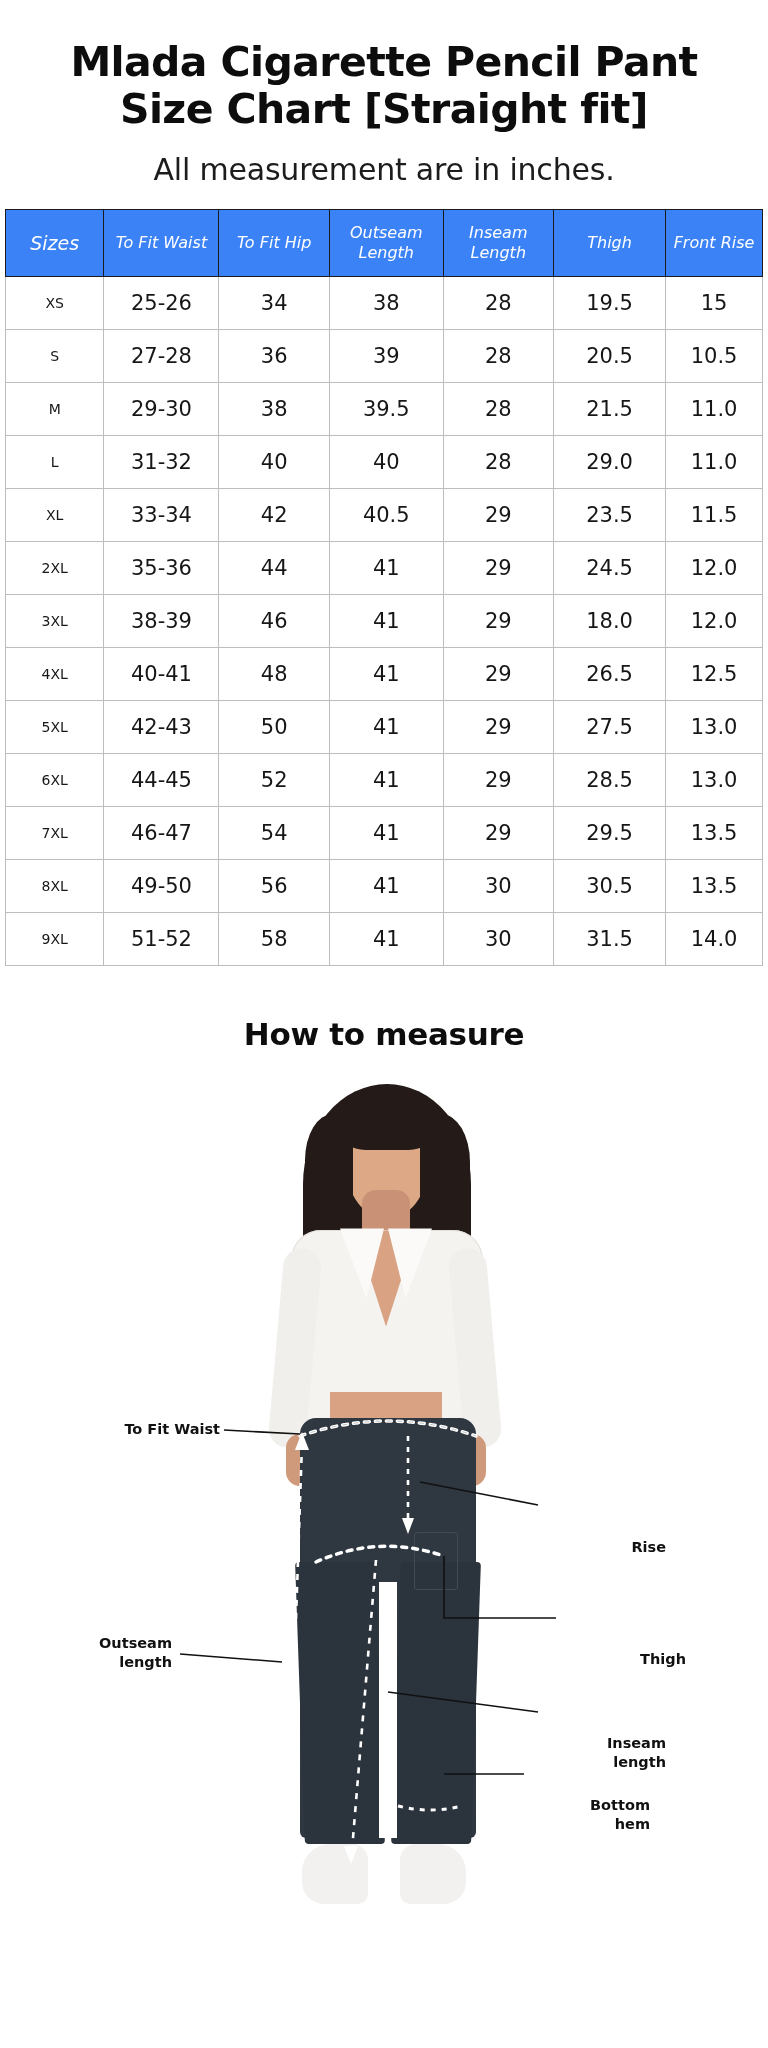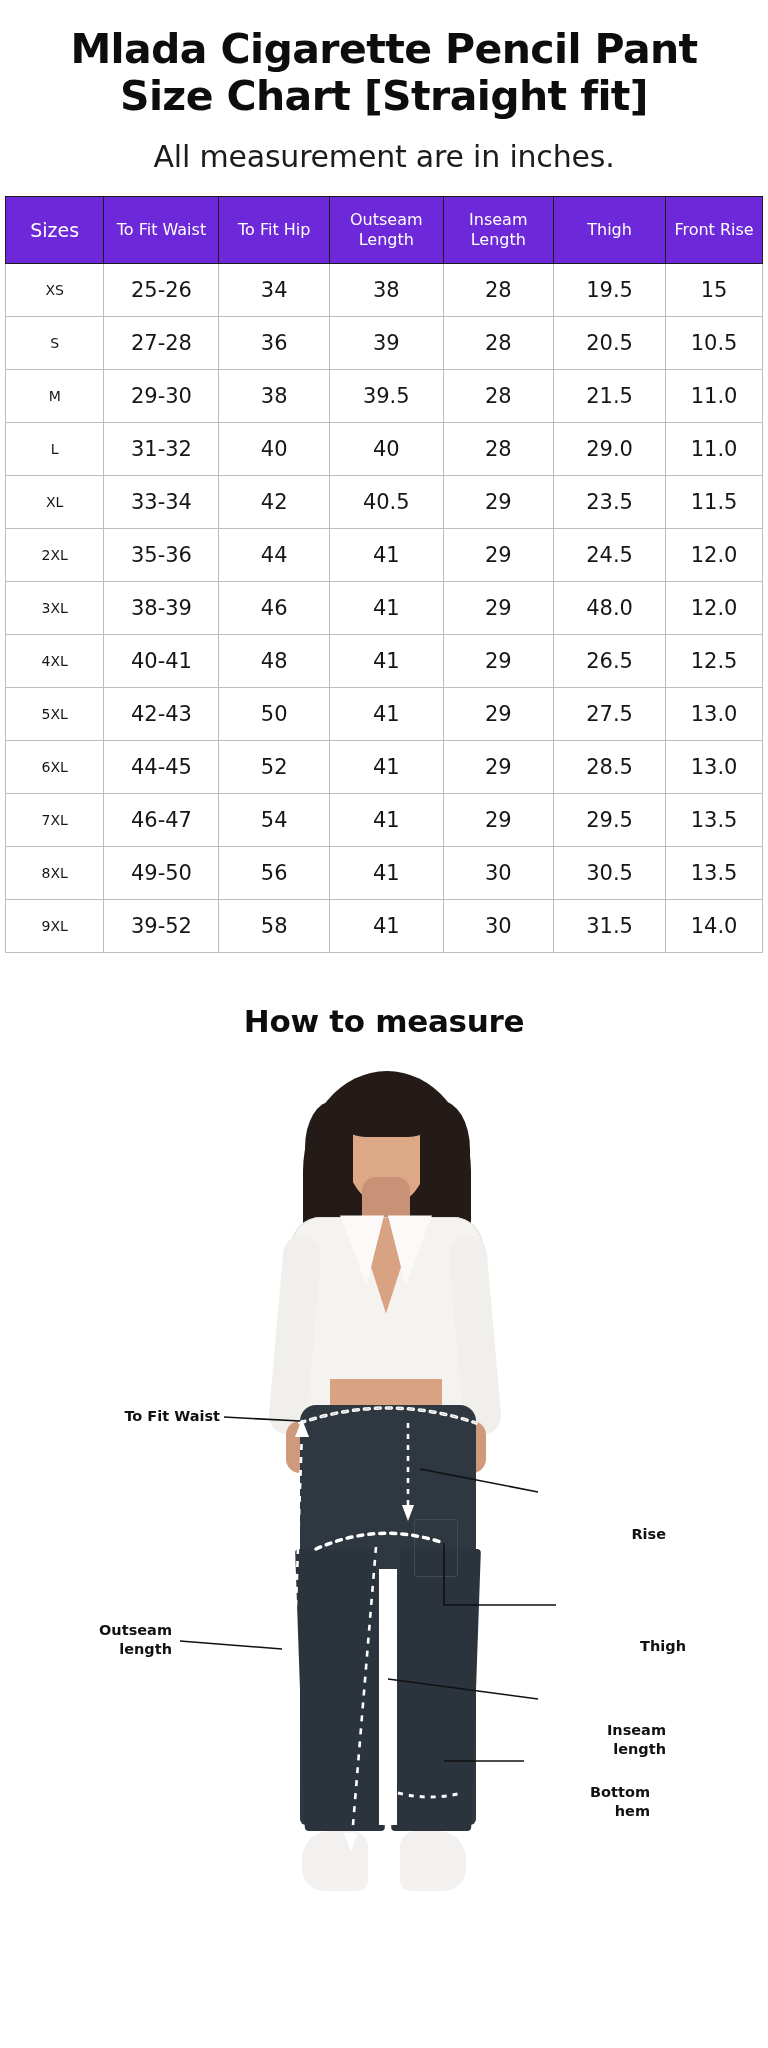--- a/index.html
+++ b/index.html
@@ -11,21 +11,21 @@
     color: #111111;
   }
   .page {
     width: 768px; height: 2048px;
     position: relative;
     overflow: hidden;
   }
 
   
   .title-block {
-    padding: 26px 16px 0 16px;
+    padding: 39px 16px 0 16px;
     text-align: center;
   }
   .title-line {
     font-size: 41px;
     font-weight: 700;
     line-height: 1.14;
     letter-spacing: -0.6px;
     color: #0d0d0d;
   }
   .subtitle {
@@ -40,29 +40,30 @@
   .table-wrap {
     margin: 22px 2px 0 2px;
     padding: 0 3px;
   }
   table.size-chart {
     width: 100%;
     border-collapse: collapse;
     table-layout: fixed;
   }
   table.size-chart thead th {
-    background: #6d28d9;
+    background: #3b82f6;
     color: #ffffff;
     font-weight: 400;
     font-size: 16px;
     line-height: 1.25;
     padding: 13px 2px;
     border: 1px solid #1b1b1b;
     vertical-align: middle;
     text-align: center;
+    font-style: italic;
   }
   table.size-chart thead th.first-col { font-size: 19px; }
   table.size-chart tbody td {
     border: 1px solid #bdbdbd;
     text-align: center;
     font-size: 21px;
     font-weight: 400;
     color: #161616;
     padding: 14px 2px;
     height: 49px;
@@ -356,21 +357,21 @@
           <td>29</td>
           <td>24.5</td>
           <td>12.0</td>
         </tr>
         <tr>
           <td class="size-cell">3XL</td>
           <td>38-39</td>
           <td>46</td>
           <td>41</td>
           <td>29</td>
-          <td>48.0</td>
+          <td>18.0</td>
           <td>12.0</td>
         </tr>
         <tr>
           <td class="size-cell">4XL</td>
           <td>40-41</td>
           <td>48</td>
           <td>41</td>
           <td>29</td>
           <td>26.5</td>
           <td>12.5</td>
@@ -406,21 +407,21 @@
           <td class="size-cell">8XL</td>
           <td>49-50</td>
           <td>56</td>
           <td>41</td>
           <td>30</td>
           <td>30.5</td>
           <td>13.5</td>
         </tr>
         <tr>
           <td class="size-cell">9XL</td>
-          <td>39-52</td>
+          <td>51-52</td>
           <td>58</td>
           <td>41</td>
           <td>30</td>
           <td>31.5</td>
           <td>14.0</td>
         </tr>
       </tbody>
     </table>
   </div>
 

